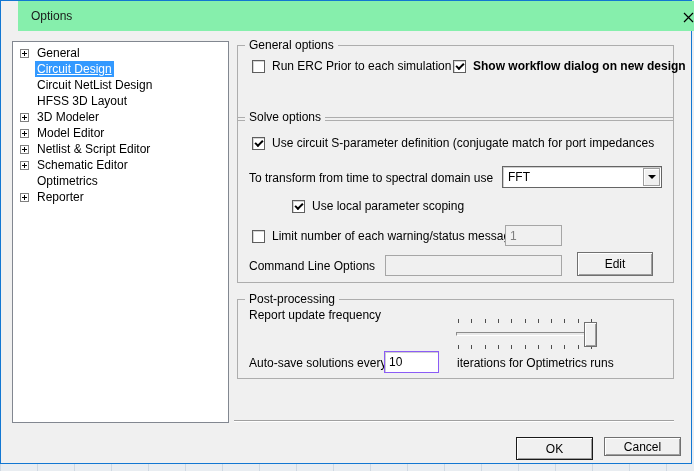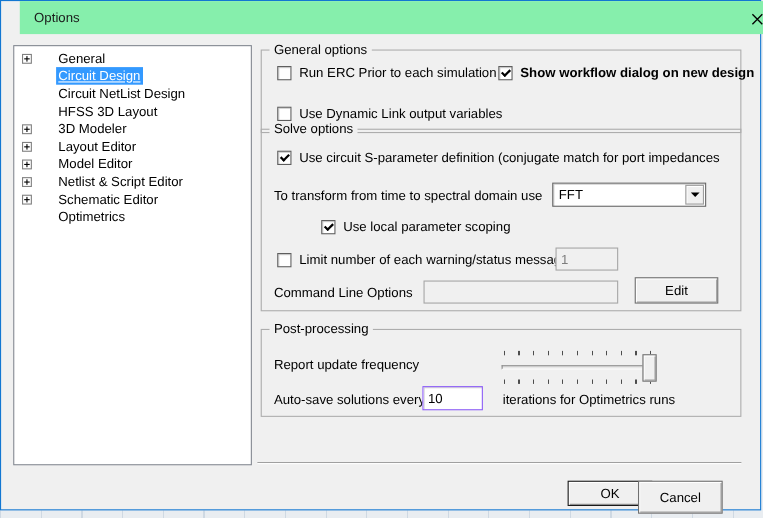--- a/index.html
+++ b/index.html
@@ -27,21 +27,21 @@
     background:#ffffff; border:1px solid #828790; padding-top:3px; overflow:hidden;
   }
   .tree-row { height:16px; display:flex; align-items:center; white-space:nowrap; }
   .expander {
     position:relative; width:9px; height:9px; margin-left:7px; flex:0 0 9px;
     border:1px solid #808080; background:#fff;
   }
   .expander::before { content:''; position:absolute; left:1px; top:3px; width:5px; height:1px; background:#000; }
   .expander::after  { content:''; position:absolute; left:3px; top:1px; width:1px; height:5px; background:#000; }
   .expander-spacer { width:9px; margin-left:7px; flex:0 0 9px; }
-  .tree-label { margin-left:22px; padding:1px 2px; }
+  .tree-label { margin-left:6px; padding:1px 2px; }
   .tree-label.selected { background:#3399ff; color:#fff;text-decoration:underline; }
 
   
   .groupbox { position:absolute; left:236px; width:437px; border:1px solid #adadad; }
   .group-title { position:absolute; top:-8px; left:7px; background:#f0f0f0; padding:0 4px; }
   .g1 { top:44px; height:76px; }
   .g2 { top:116px; height:166px; }
   .g3 { top:298px; height:80px; }
   .cb-row { position:absolute; display:flex; align-items:center; white-space:nowrap; }
   .checkbox {
@@ -137,64 +137,60 @@
       <div class="tree-row">
         <span class="expander-spacer"></span>
         <span class="tree-label">HFSS 3D Layout</span>
       </div>
       <div class="tree-row">
         <span class="expander"></span>
         <span class="tree-label">3D Modeler</span>
       </div>
       <div class="tree-row">
         <span class="expander"></span>
-        <span class="tree-label">Layout Editor</span>
-      </div>
-      <div class="tree-row">
-        <span class="expander"></span>
         <span class="tree-label">Model Editor</span>
       </div>
       <div class="tree-row">
         <span class="expander"></span>
         <span class="tree-label">Netlist &amp; Script Editor</span>
       </div>
       <div class="tree-row">
         <span class="expander"></span>
         <span class="tree-label">Schematic Editor</span>
       </div>
       <div class="tree-row">
         <span class="expander-spacer"></span>
         <span class="tree-label">Optimetrics</span>
+      </div>
+      <div class="tree-row">
+        <span class="expander"></span>
+        <span class="tree-label">Reporter</span>
       </div>
     </div>
 
     <div class="groupbox g1">
       <span class="group-title">General options</span>
       <div class="cb-row" style="left:14px; top:13px;">
         <span class="checkbox"></span>
         <span class="cb-label">Run ERC Prior to each simulation</span>
       </div>
       <div class="cb-row" style="left:215px; top:13px;">
         <span class="checkbox checked"></span>
         <span class="cb-label bold">Show workflow dialog on new design</span>
       </div>
-      <div class="cb-row" style="left:14px; top:50px;">
-        <span class="checkbox"></span>
-        <span class="cb-label">Use Dynamic Link output variables</span>
-      </div>
     </div>
 
     <div class="groupbox g2">
       <span class="group-title">Solve options</span>
       <div class="cb-row" style="left:14px; top:18px;">
         <span class="checkbox checked"></span>
         <span class="cb-label">Use circuit S-parameter definition (conjugate match for port  impedances</span>
       </div>
       <span class="label" style="left:11px; top:53px;">To transform from time to spectral domain use</span>
-      <div class="combo" style="left:264px; top:48px; width:140px; height:22px;">
+      <div class="combo" style="left:264px; top:48px; width:160px; height:22px;">
         <span class="combo-value">FFT</span>
         <span class="combo-btn">
             <span class="arrow-down"></span>
           </span>
       </div>
       <div class="cb-row" style="left:14px; top:81px;margin-left:40px;">
         <span class="checkbox checked"></span>
         <span class="cb-label">Use local parameter scoping</span>
       </div>
       <div class="cb-row" style="left:14px; top:111px;">
@@ -202,31 +198,31 @@
         <span class="cb-label">Limit number of each warning/status message</span>
       </div>
       <input class="textbox" style="left: 267px; top: 107px; width: 57px; height: 21px;" disabled="" value="1">
       <span class="label" style="left:11px; top:141px;">Command Line Options</span>
       <input class="textbox" style="left: 147px; top: 137px; width: 177px; height: 21px;" disabled="" value="">
       <button class="btn" style="left:339px; top:134px; width:76px; height:24px;">Edit</button>
     </div>
 
     <div class="groupbox g3">
       <span class="group-title">Post-processing</span>
-      <span class="label" style="left:11px; top:24px;">Report update frequency</span>
+      <span class="label" style="left:11px; top:8px;">Report update frequency</span>
       <span class="label" style="left:11px; top:56px;">Auto-save solutions every</span>
       <input class="textbox" style="left: 146px; top: 51px; width: 55px; height: 22px;" value="10">
       <span class="label" style="left:219px; top:56px;text-align:right;">iterations for Optimetrics runs</span>
     </div>
 
     <div class="slider">
       <div class="ticks top"></div>
       <div class="slider-track"></div>
       <div class="ticks bottom"></div>
       <div class="slider-thumb" id="slider-thumb" style="left: 88%;"></div>
     </div>
 
     <div class="separator"></div>
 
     <button class="btn default" style="left:515px; top:436px; width:77px; height:23px;">OK</button>
-    <button class="btn" style="left:579px; top:436px; width:77px; height:30px;">Cancel</button>
+    <button class="btn" style="left:603px; top:436px; width:77px; height:19px;">Cancel</button>
   </div>
 </div>
 
 </body></html>

